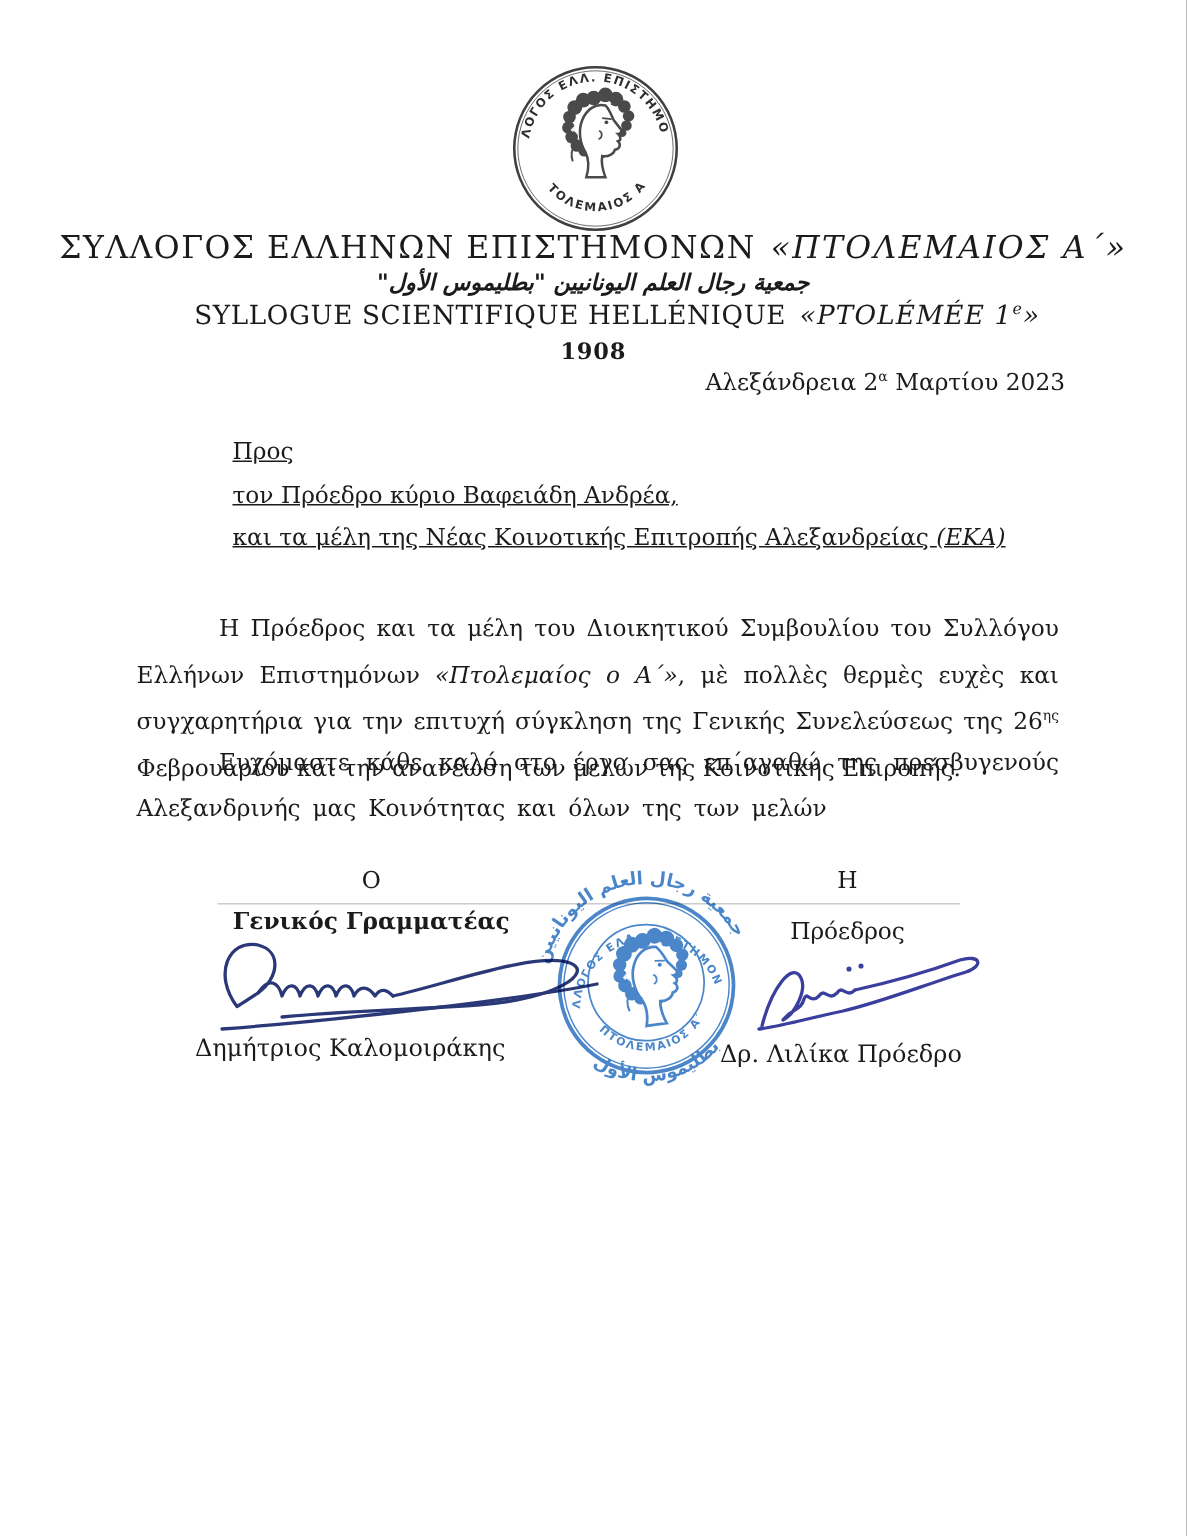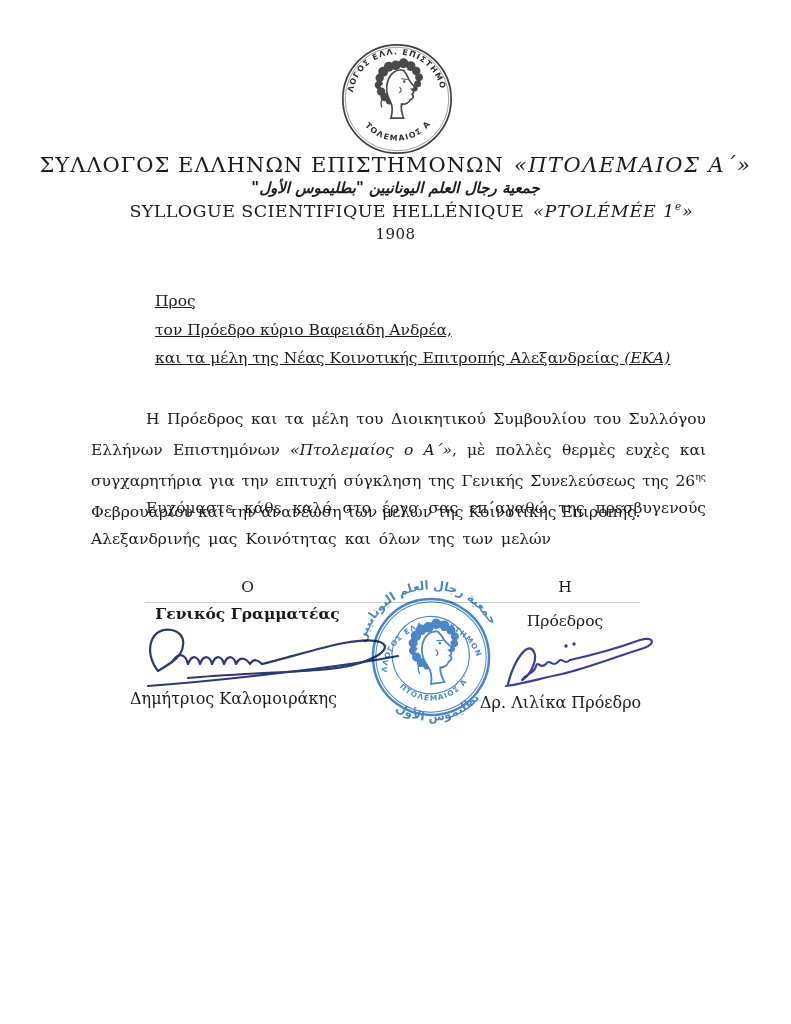--- a/index.html
+++ b/index.html
@@ -12,21 +12,21 @@
   .abs{position:absolute;}
   .center-line{position:absolute; left:0; width:100%; text-align:center; white-space:nowrap;}
 
   
   #hdr-greek{top:153px; font-size:21px; letter-spacing:1px;}
   #hdr-greek .it{font-style:italic; margin-left:10px; letter-spacing:1.5px;text-align:center;}
   #hdr-arabic{top:179px; font-size:15px; font-weight:bold; font-style:italic;
               font-family:"DejaVu Sans","Liberation Sans",sans-serif; direction:rtl;}
   #hdr-french{top:201px; font-size:17.5px; letter-spacing:0.4px;padding-left:16px;}
   #hdr-french .it{font-style:italic; margin-left:9px; letter-spacing:0.8px;}
-  #hdr-year{top:225px; font-size:15px; font-weight:normal; letter-spacing:0.5px;}
+  #hdr-year{top:225px; font-size:15px; font-weight:bold; letter-spacing:0.5px;}
   sup{font-size:60%; vertical-align:super; line-height:0;}
 
   #date-line{top:246px; right:81px; font-size:15.5px;}
 
   #recipient{left:155px; top:287px; font-size:15.5px; line-height:28.5px;text-decoration:underline;}
   #recipient .it{font-style:italic;}
 
   .para{left:91px; width:615px; font-size:15.5px; line-height:31px;
         text-align:justify; text-indent:55px;margin-top:12px;}
   #para1{top:392px;}
@@ -95,20 +95,21 @@
   </svg>
 
   <div class="center-line" id="hdr-greek"><span>ΣΥΛΛΟΓΟΣ ΕΛΛΗΝΩΝ ΕΠΙΣΤΗΜΟΝΩΝ</span><span class="it">«ΠΤΟΛΕΜΑΙΟΣ Α΄»</span></div>
 
   <div class="center-line" id="hdr-arabic"><span>جمعية رجال العلم اليونانيين "بطليموس الأول"</span></div>
 
   <div class="center-line" id="hdr-french"><span>SYLLOGUE SCIENTIFIQUE HELLÉNIQUE</span><span class="it"><span>«PTOLÉMÉE 1</span><sup>e</sup><span>»</span></span></div>
 
   <div class="center-line" id="hdr-year">1908</div>
 
+  <div class="abs" id="date-line"><span>Αλεξάνδρεια 2</span><sup>α</sup><span>  Μαρτίου 2023</span></div>
 
   <div class="abs" id="recipient">
     <div>Προς</div>
     <div>τον Πρόεδρο κύριο Βαφειάδη Ανδρέα,</div>
     <div><span>και τα μέλη της Νέας Κοινοτικής Επιτροπής Αλεξανδρείας </span><span class="it">(ΕΚΑ)</span></div>
   </div>
 
   <p class="abs para" id="para1"><span>Η Πρόεδρος και τα μέλη του Διοικητικού Συμβουλίου του Συλλόγου Ελλήνων Επιστημόνων </span><span class="it">«Πτολεμαίος ο Α΄»</span><span>, μὲ πολλὲς θερμὲς ευχὲς και συγχαρητήρια για την επιτυχή σύγκληση της Γενικής Συνελεύσεως της 26</span><sup>ης</sup><span> Φεβρουαρίου και την ανανέωση των μελών της Κοινοτικής Επιροπής.</span></p>
 
   <p class="abs para" id="para2">Ευχόμαστε κάθε καλό στο έργο σας επ΄αγαθώ της πρεσβυγενούς Αλεξανδρινής μας Κοινότητας και όλων της των μελών</p>

